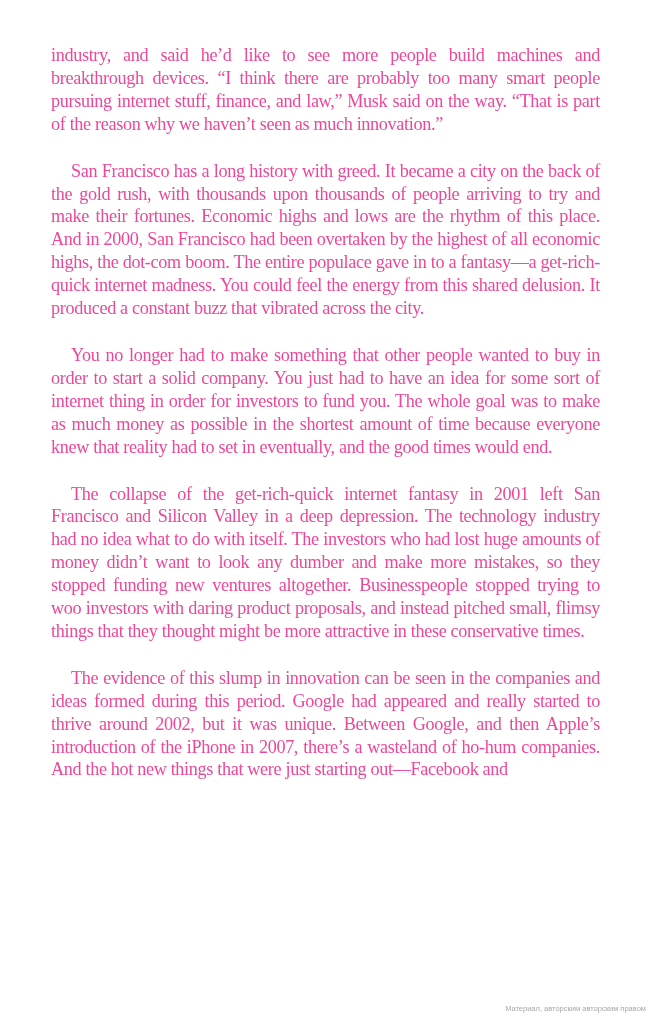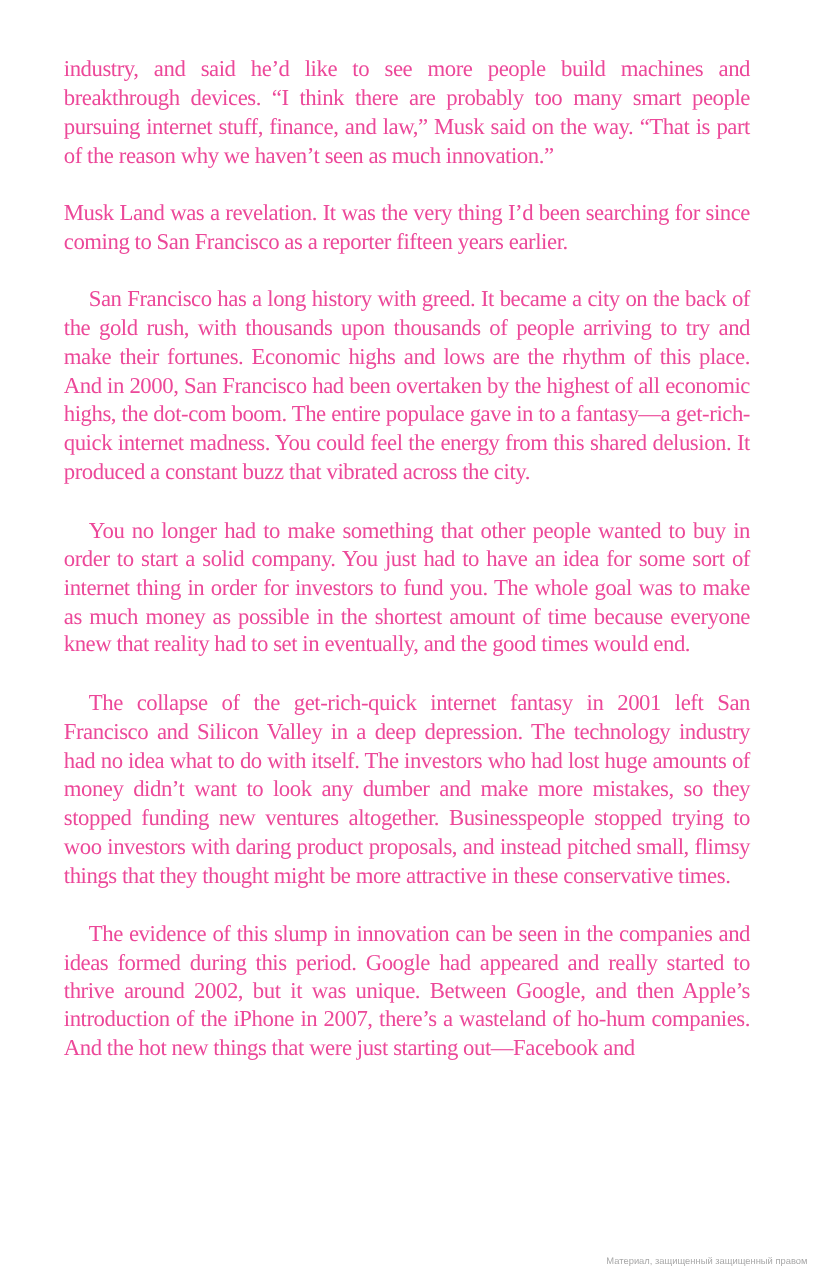--- a/index.html
+++ b/index.html
@@ -47,20 +47,19 @@
       color: #a8a8a8;
       letter-spacing: 0;
       white-space: nowrap;
     }
   </style>
 </head>
 <body>
 
 <div class="page">
   <p class="gap-after">industry, and said he’d like to see more people build machines and breakthrough devices. “I think there are probably too many smart people pursuing internet stuff, finance, and law,” Musk said on the way. “That is part of the reason why we haven’t seen as much innovation.”</p>
-  <p>Musk Land was a revelation. It was the very thing I’d been searching for since coming to San Francisco as a reporter fifteen years earlier.</p>
   <p class="indent">San Francisco has a long history with greed. It became a city on the back of the gold rush, with thousands upon thousands of people arriving to try and make their fortunes. Economic highs and lows are the rhythm of this place. And in 2000, San Francisco had been overtaken by the highest of all economic highs, the dot-com boom. The entire populace gave in to a fantasy—a get-rich-quick internet madness. You could feel the energy from this shared delusion. It produced a constant buzz that vibrated across the city.</p>
   <p class="indent">You no longer had to make something that other people wanted to buy in order to start a solid company. You just had to have an idea for some sort of internet thing in order for investors to fund you. The whole goal was to make as much money as possible in the shortest amount of time because everyone knew that reality had to set in eventually, and the good times would end.</p>
   <p class="indent">The collapse of the get-rich-quick internet fantasy in 2001 left San Francisco and Silicon Valley in a deep depression. The technology industry had no idea what to do with itself. The investors who had lost huge amounts of money didn’t want to look any dumber and make more mistakes, so they stopped funding new ventures altogether. Businesspeople stopped trying to woo investors with daring product proposals, and instead pitched small, flimsy things that they thought might be more attractive in these conservative times.</p>
   <p class="indent">The evidence of this slump in innovation can be seen in the companies and ideas formed during this period. Google had appeared and really started to thrive around 2002, but it was unique. Between Google, and then Apple’s introduction of the iPhone in 2007, there’s a wasteland of ho-hum companies. And the hot new things that were just starting out—Facebook and</p>
 </div>
 
-<div class="watermark">Материал, защищенный защищенный правом</div>
+<div class="watermark">Материал, авторским авторским правом</div>
 
 </body></html>

